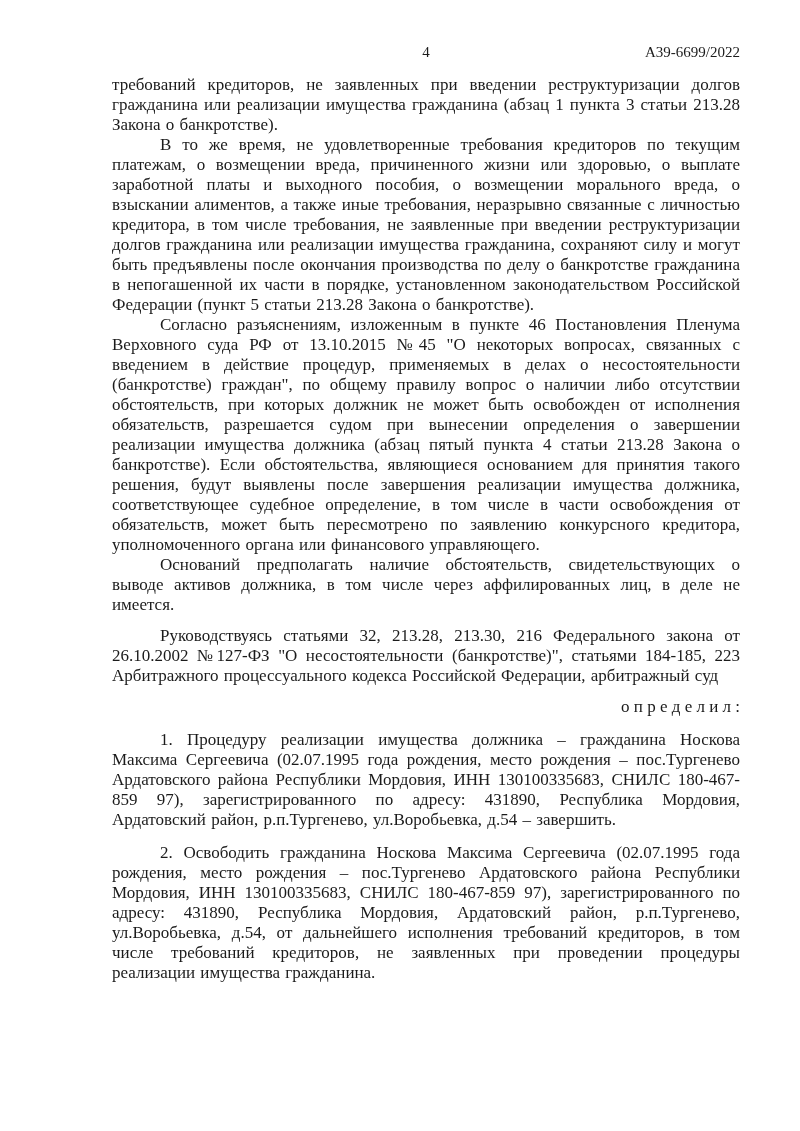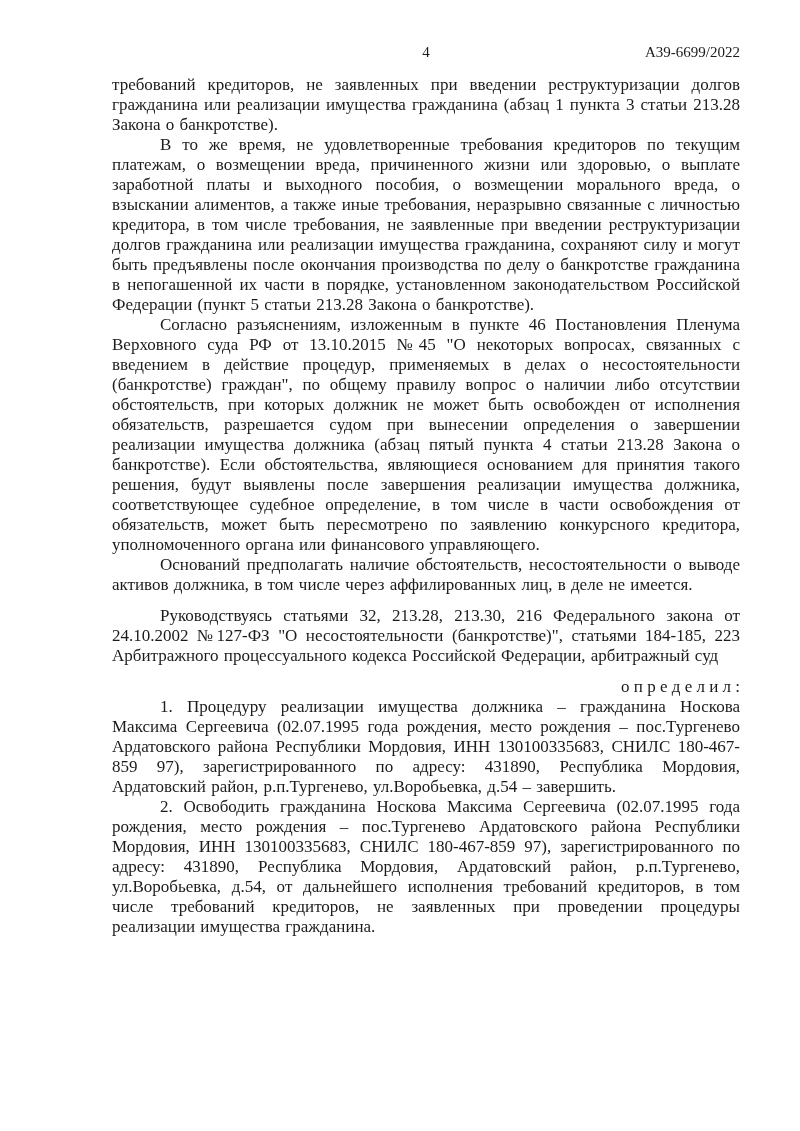--- a/index.html
+++ b/index.html
@@ -56,37 +56,37 @@
     text-indent: 0;
     word-spacing: 1px;
   }
   .para.indent { text-indent: 48px; }
   .para.center {
     text-align: right;
     text-indent: 0;
     word-spacing: normal;
   }
   .para.gap-sm { margin-top: 11px; }
-  .para.gap-md { }
+  .para.gap-md { margin-top: 13px; }
 </style>
 </head>
 <body>
 
 <div class="sheet">
 
   <div class="page-header">
     <span class="page-number">4</span>
     <span class="case-number">А39-6699/2022</span>
   </div>
 
   <div class="doc-body">
 
   <p class="para">требований кредиторов, не заявленных при введении реструктуризации долгов гражданина или реализации имущества гражданина (абзац 1 пункта 3 статьи 213.28 Закона о банкротстве).</p>
       <p class="para indent">В то же время, не удовлетворенные требования кредиторов по текущим платежам, о возмещении вреда, причиненного жизни или здоровью, о выплате заработной платы и выходного пособия, о возмещении морального вреда, о взыскании алиментов, а также иные требования, неразрывно связанные с личностью кредитора, в том числе требования, не заявленные при введении реструктуризации долгов гражданина или реализации имущества гражданина, сохраняют силу и могут быть предъявлены после окончания производства по делу о банкротстве гражданина в непогашенной их части в порядке, установленном законодательством Российской Федерации (пункт 5 статьи 213.28 Закона о банкротстве).</p>
       <p class="para indent">Согласно разъяснениям, изложенным в пункте 46 Постановления Пленума Верховного суда РФ от 13.10.2015 №45 "О некоторых вопросах, связанных с введением в действие процедур, применяемых в делах о несостоятельности (банкротстве) граждан", по общему правилу вопрос о наличии либо отсутствии обстоятельств, при которых должник не может быть освобожден от исполнения обязательств, разрешается судом при вынесении определения о завершении реализации имущества должника (абзац пятый пункта 4 статьи 213.28 Закона о банкротстве).  Если обстоятельства, являющиеся основанием для принятия такого решения, будут выявлены после завершения реализации имущества должника, соответствующее судебное определение, в том числе в части освобождения от обязательств, может быть пересмотрено по заявлению конкурсного кредитора, уполномоченного органа или финансового управляющего.</p>
-      <p class="para indent">Оснований предполагать наличие обстоятельств, несостоятельности о выводе активов должника, в том числе через аффилированных лиц, в деле не имеется.</p>
-      <p class="para indent gap-sm">Руководствуясь статьями 32, 213.28, 213.30, 216 Федерального закона от 24.10.2002 №127-ФЗ "О несостоятельности (банкротстве)", статьями 184-185, 223 Арбитражного процессуального кодекса Российской Федерации, арбитражный суд</p>
+      <p class="para indent">Оснований предполагать наличие обстоятельств, свидетельствующих о выводе активов должника, в том числе через аффилированных лиц, в деле не имеется.</p>
+      <p class="para indent gap-sm">Руководствуясь статьями 32, 213.28, 213.30, 216 Федерального закона от 26.10.2002 №127-ФЗ "О несостоятельности (банкротстве)", статьями 184-185, 223 Арбитражного процессуального кодекса Российской Федерации, арбитражный суд</p>
       <p class="para center gap-sm">о п р е д е л и л :</p>
       <p class="para indent gap-md">1. Процедуру реализации имущества должника – гражданина Носкова Максима Сергеевича (02.07.1995 года рождения, место рождения – пос.Тургенево Ардатовского района Республики Мордовия, ИНН 130100335683, СНИЛС 180-467-859 97), зарегистрированного по адресу: 431890, Республика Мордовия, Ардатовский район, р.п.Тургенево, ул.Воробьевка, д.54  –  завершить.</p>
       <p class="para indent gap-md">2.  Освободить гражданина Носкова Максима Сергеевича (02.07.1995 года рождения, место рождения – пос.Тургенево Ардатовского района Республики Мордовия, ИНН 130100335683, СНИЛС 180-467-859 97), зарегистрированного по адресу: 431890, Республика Мордовия, Ардатовский район, р.п.Тургенево, ул.Воробьевка, д.54, от дальнейшего исполнения требований кредиторов, в том числе требований кредиторов, не заявленных при проведении процедуры реализации имущества гражданина.</p>
     </div>
 
 </div>
 
 </body></html>

